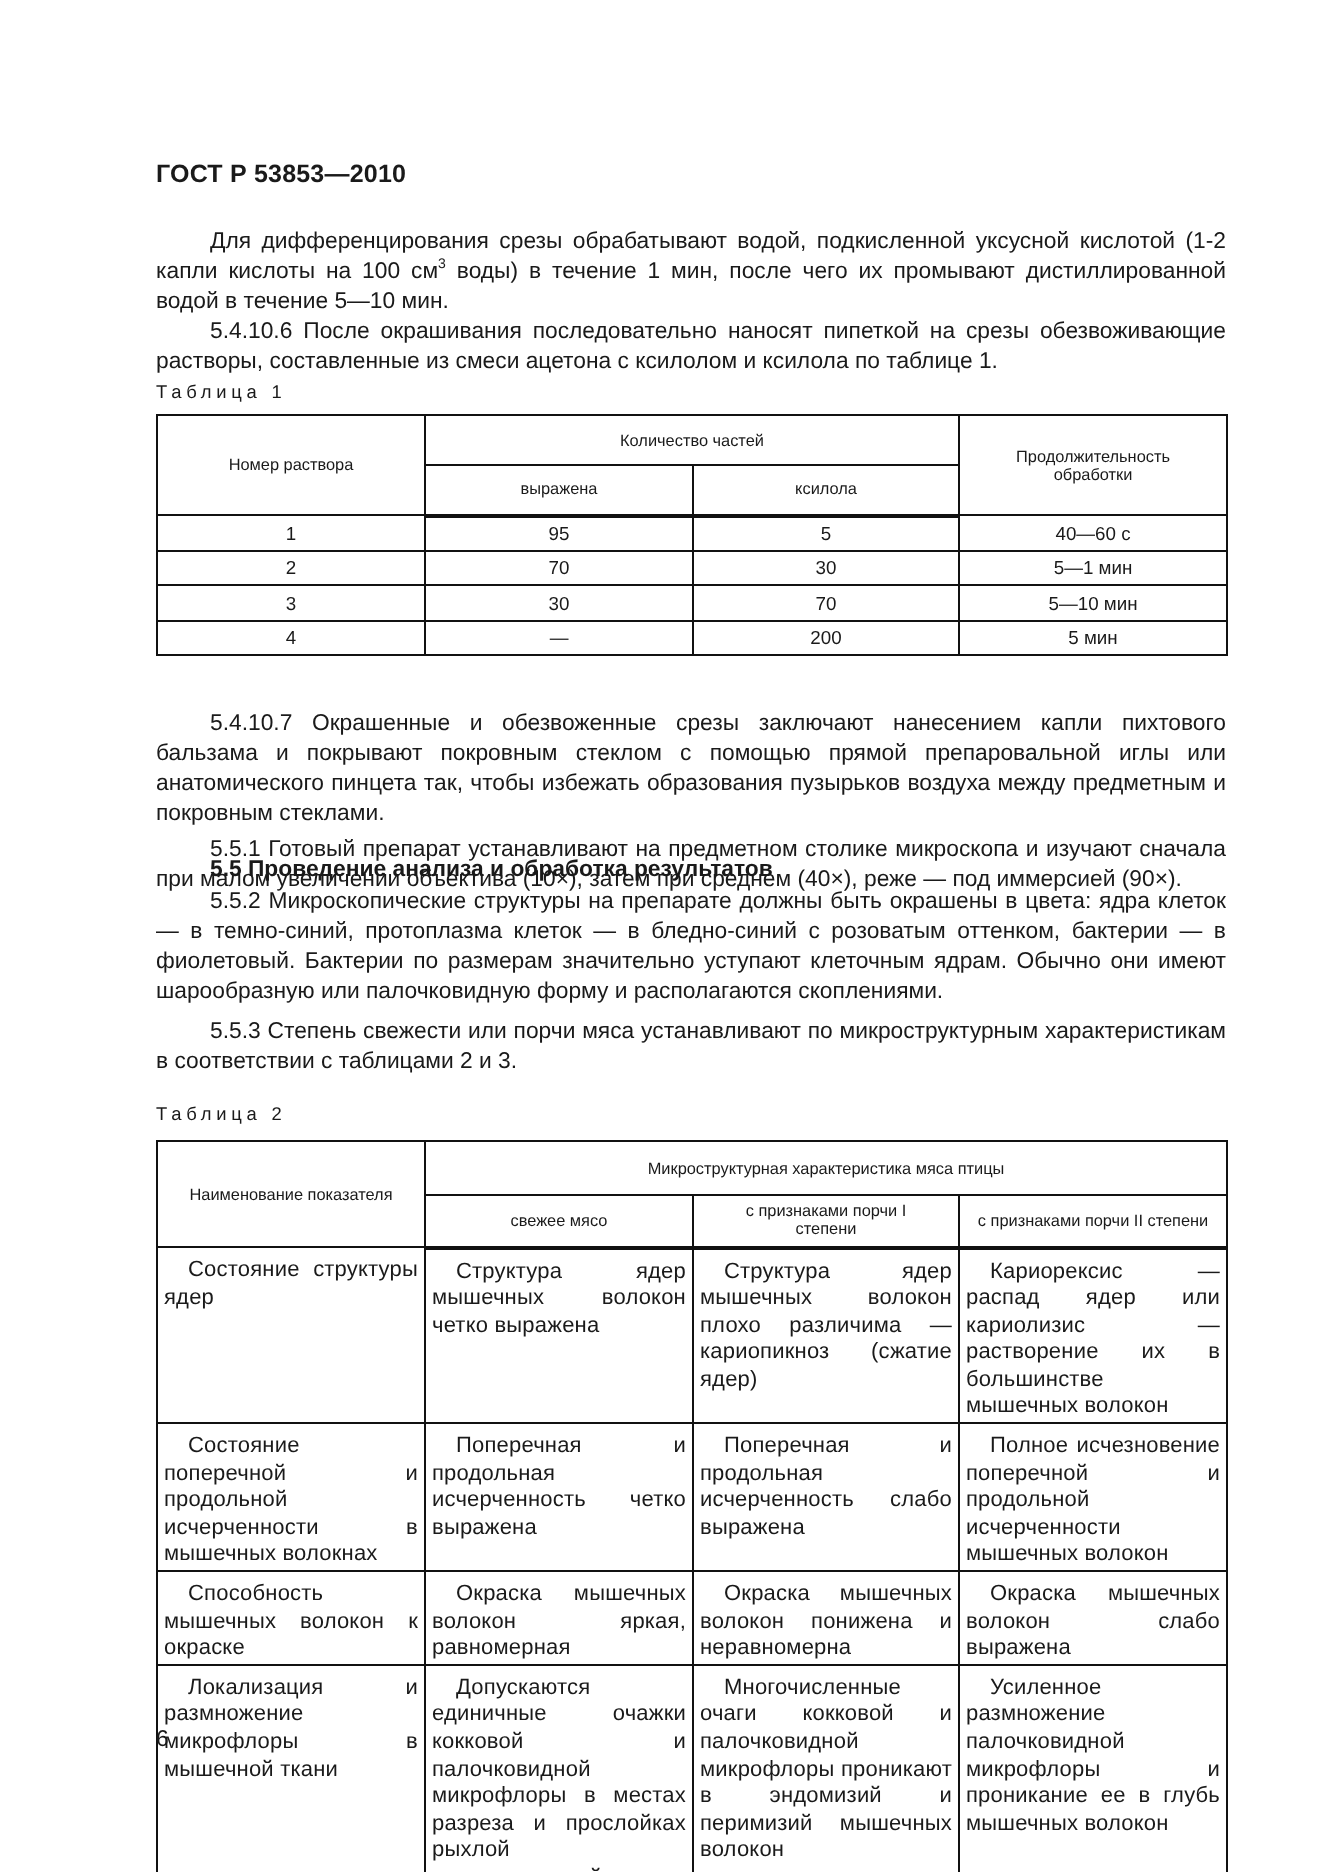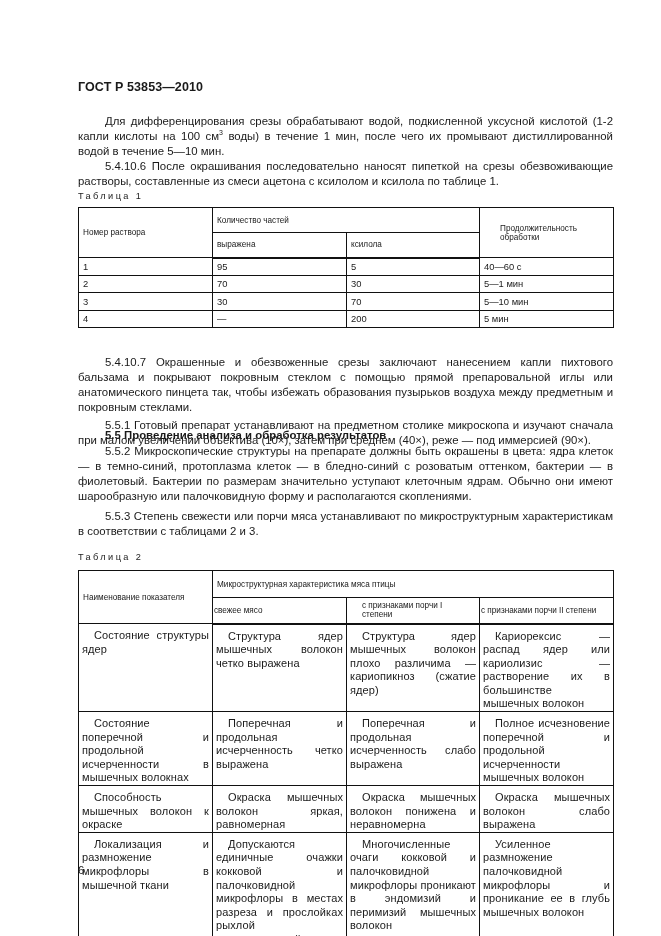--- a/index.html
+++ b/index.html
@@ -5,21 +5,21 @@
   html, body { margin:0; padding:0; background:#ffffff; }
   body { width:661px; height:936px; position:relative; overflow:hidden;
          font-family:"Liberation Sans", sans-serif; color:#1a1a1a; }
   .page { position:absolute; left:0; top:0; width:661px; height:740px;margin-top:16px; }
   .hdr { position:absolute; left:78px; top:64px; font-size:12.5px; font-weight:bold; letter-spacing:0.1px; }
   .para { position:absolute; left:78px; width:535px; font-size:11.4px; line-height:15px; text-align:justify; }
   .ind { text-indent:27px; }
   .sec { position:absolute; left:105px; font-size:11.4px; font-weight:bold; }
   .tcap { position:absolute; left:78px; font-size:9.2px; letter-spacing:2.4px; }
   table.t { position:absolute; left:78px; border-collapse:collapse; font-size:8.2px; table-layout:fixed; }
-  table.t td { border:1.2px solid #111; padding:0 4px; vertical-align:middle; text-align:left; }
+  table.t td { border:1.2px solid #111; padding:0 4px; vertical-align:middle; text-align:center; }
   table.t tr.hb td { border-bottom:2.4px solid #111; }
   table.t2 td.body { vertical-align:top; text-align:justify; font-size:11px; line-height:13.6px; padding:5px 3px 0 3px; text-indent:12px; letter-spacing:0.1px; }
   table.t1 td.val { font-size:9.4px; }
   .pnum { position:absolute; left:78px; top:848px; font-size:11.4px; }
   sup { font-size:7px; vertical-align:super; line-height:0; }
 </style>
 </head>
 <body>
 
 <div class="page">

